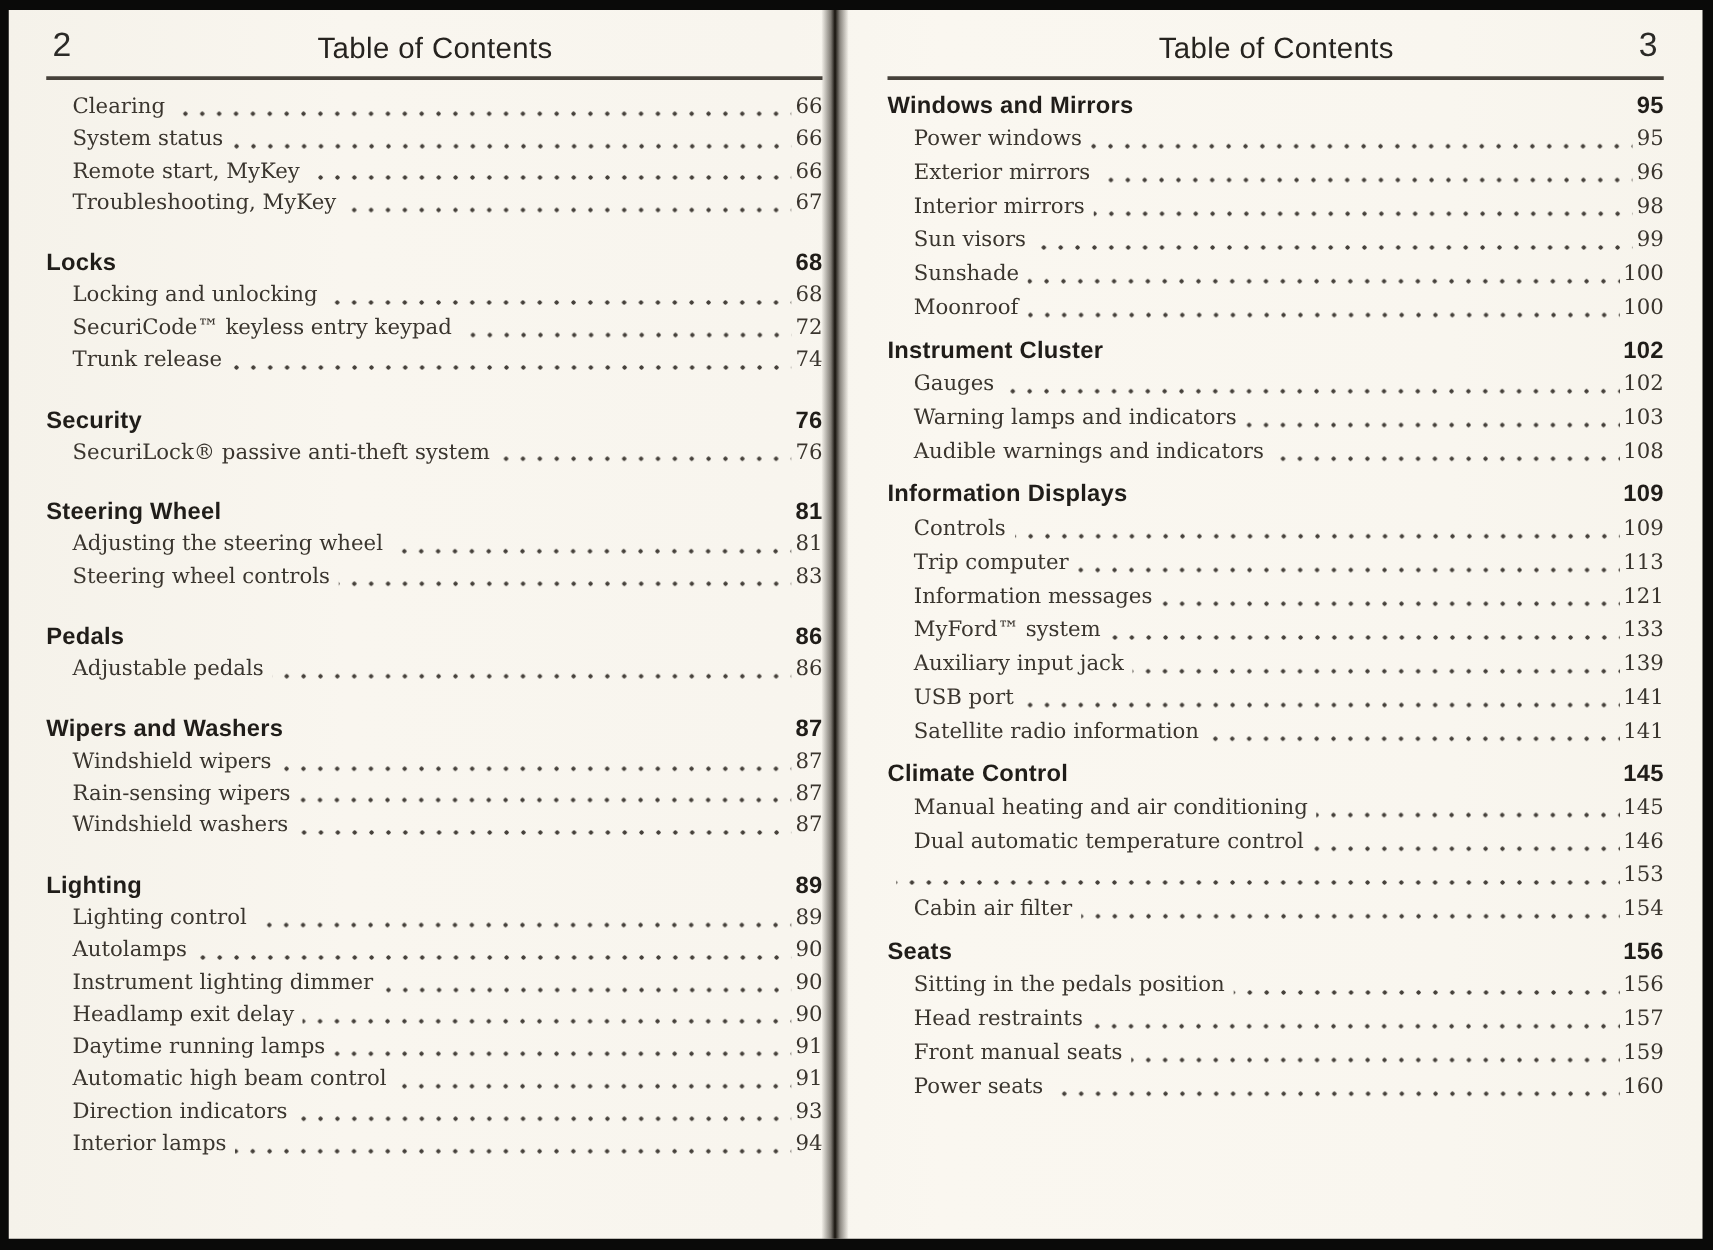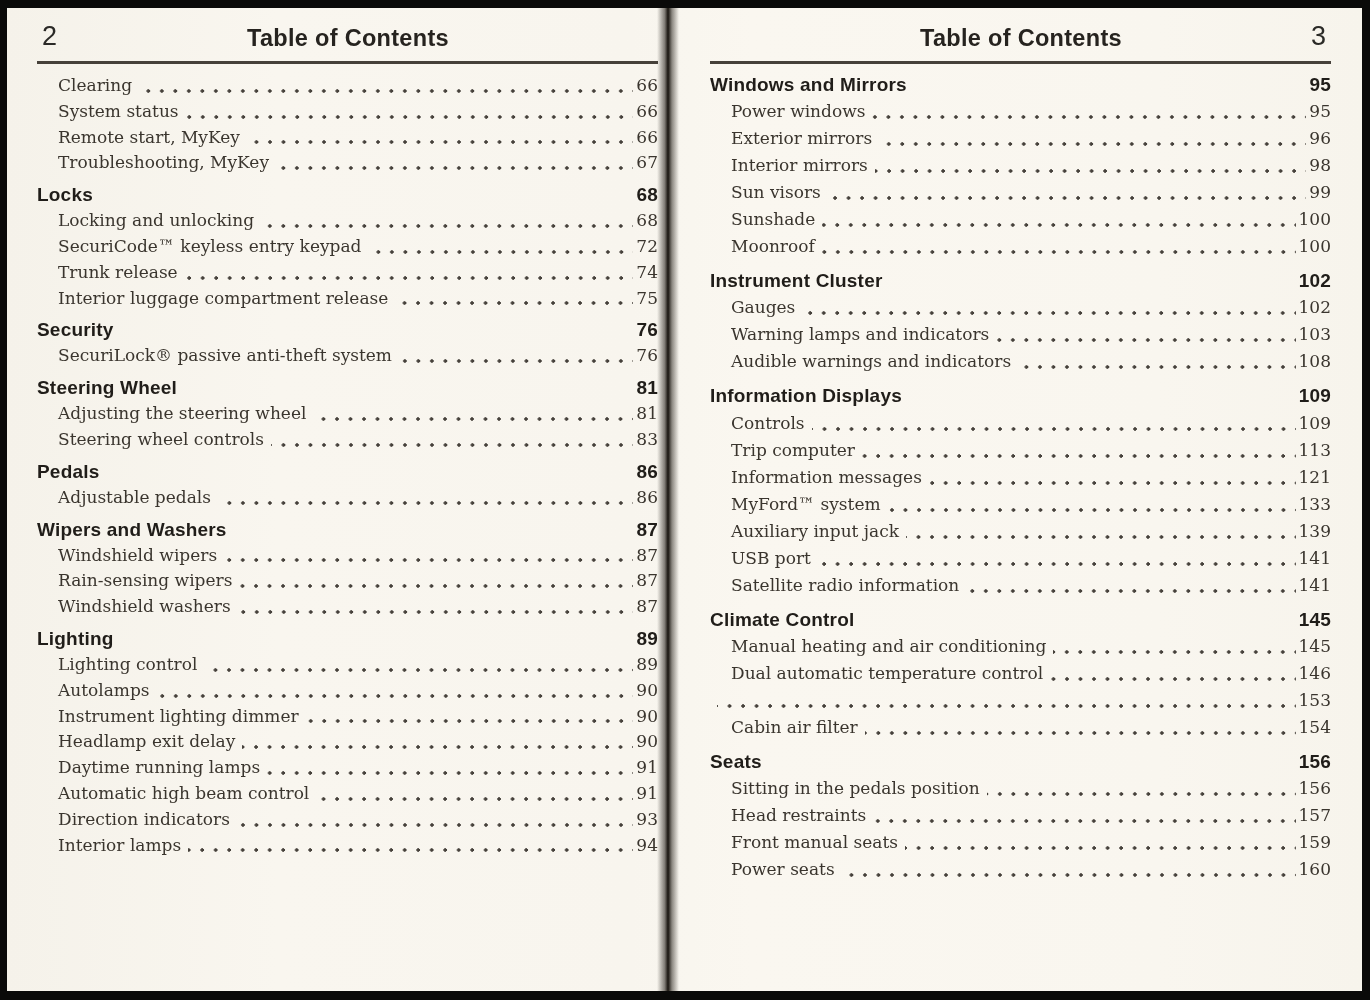--- a/index.html
+++ b/index.html
@@ -29,40 +29,40 @@
   .page-right { left:673px; width:682px; padding:8px 31px 0 30px; }
 
   .page-header {
     position:relative; height:45px;
     border-bottom:3px solid #46413a;
   }
   .header-title {
     position:absolute; left:1px; right:0; top:9px;
     text-align:center;
     font-family:"Liberation Sans", sans-serif;
-    font-weight:bold; font-size:23.5px;
+    font-weight:normal; font-size:23.5px;
     color:#26231f; letter-spacing:0.3px;
   }
   .pn {
     position:absolute; top:5px;
     font-family:"Liberation Sans", sans-serif;
     font-size:27px; font-weight:400; color:#2b2a27;
   }
   .pn-left  { left:5px; }
   .pn-right { right:5px; }
 
   .toc { margin-top:9px; }
   .page-right .toc { margin-top:2px; }
 
   .toc-heading {
     display:flex; justify-content:space-between; align-items:baseline;
     font-family:"Liberation Sans", sans-serif;
     font-weight:bold; font-size:19px;
     color:#201d19;
-    line-height:27px; margin-top:5px;
+    line-height:27px; margin-top:21px;
     letter-spacing:0.2px;
   }
   .page-right .toc-heading { line-height:27.2px; margin-top:7px; }
 
   .toc-item {
     display:flex; align-items:baseline;
     font-size:17px; color:#3a352e;
     line-height:25.8px;
   }
   .page-right .toc-item { line-height:27px;align-items:flex-end; }
@@ -124,25 +124,20 @@
           <div class="toc-item">
             <span class="label">SecuriCode™ keyless entry keypad</span>
             <span class="dots"></span>
             <span class="page-num">72</span>
           </div>
           <div class="toc-item">
             <span class="label">Trunk release</span>
             <span class="dots"></span>
             <span class="page-num">74</span>
           </div>
-          <div class="toc-item">
-            <span class="label">Interior luggage compartment release</span>
-            <span class="dots"></span>
-            <span class="page-num">75</span>
-          </div>
         </div>
         <div class="toc-section">
           <div class="toc-heading">
             <span class="h-label">Security</span>
             <span class="h-page">76</span>
           </div>
           <div class="toc-item">
             <span class="label">SecuriLock® passive anti-theft system</span>
             <span class="dots"></span>
             <span class="page-num">76</span>

